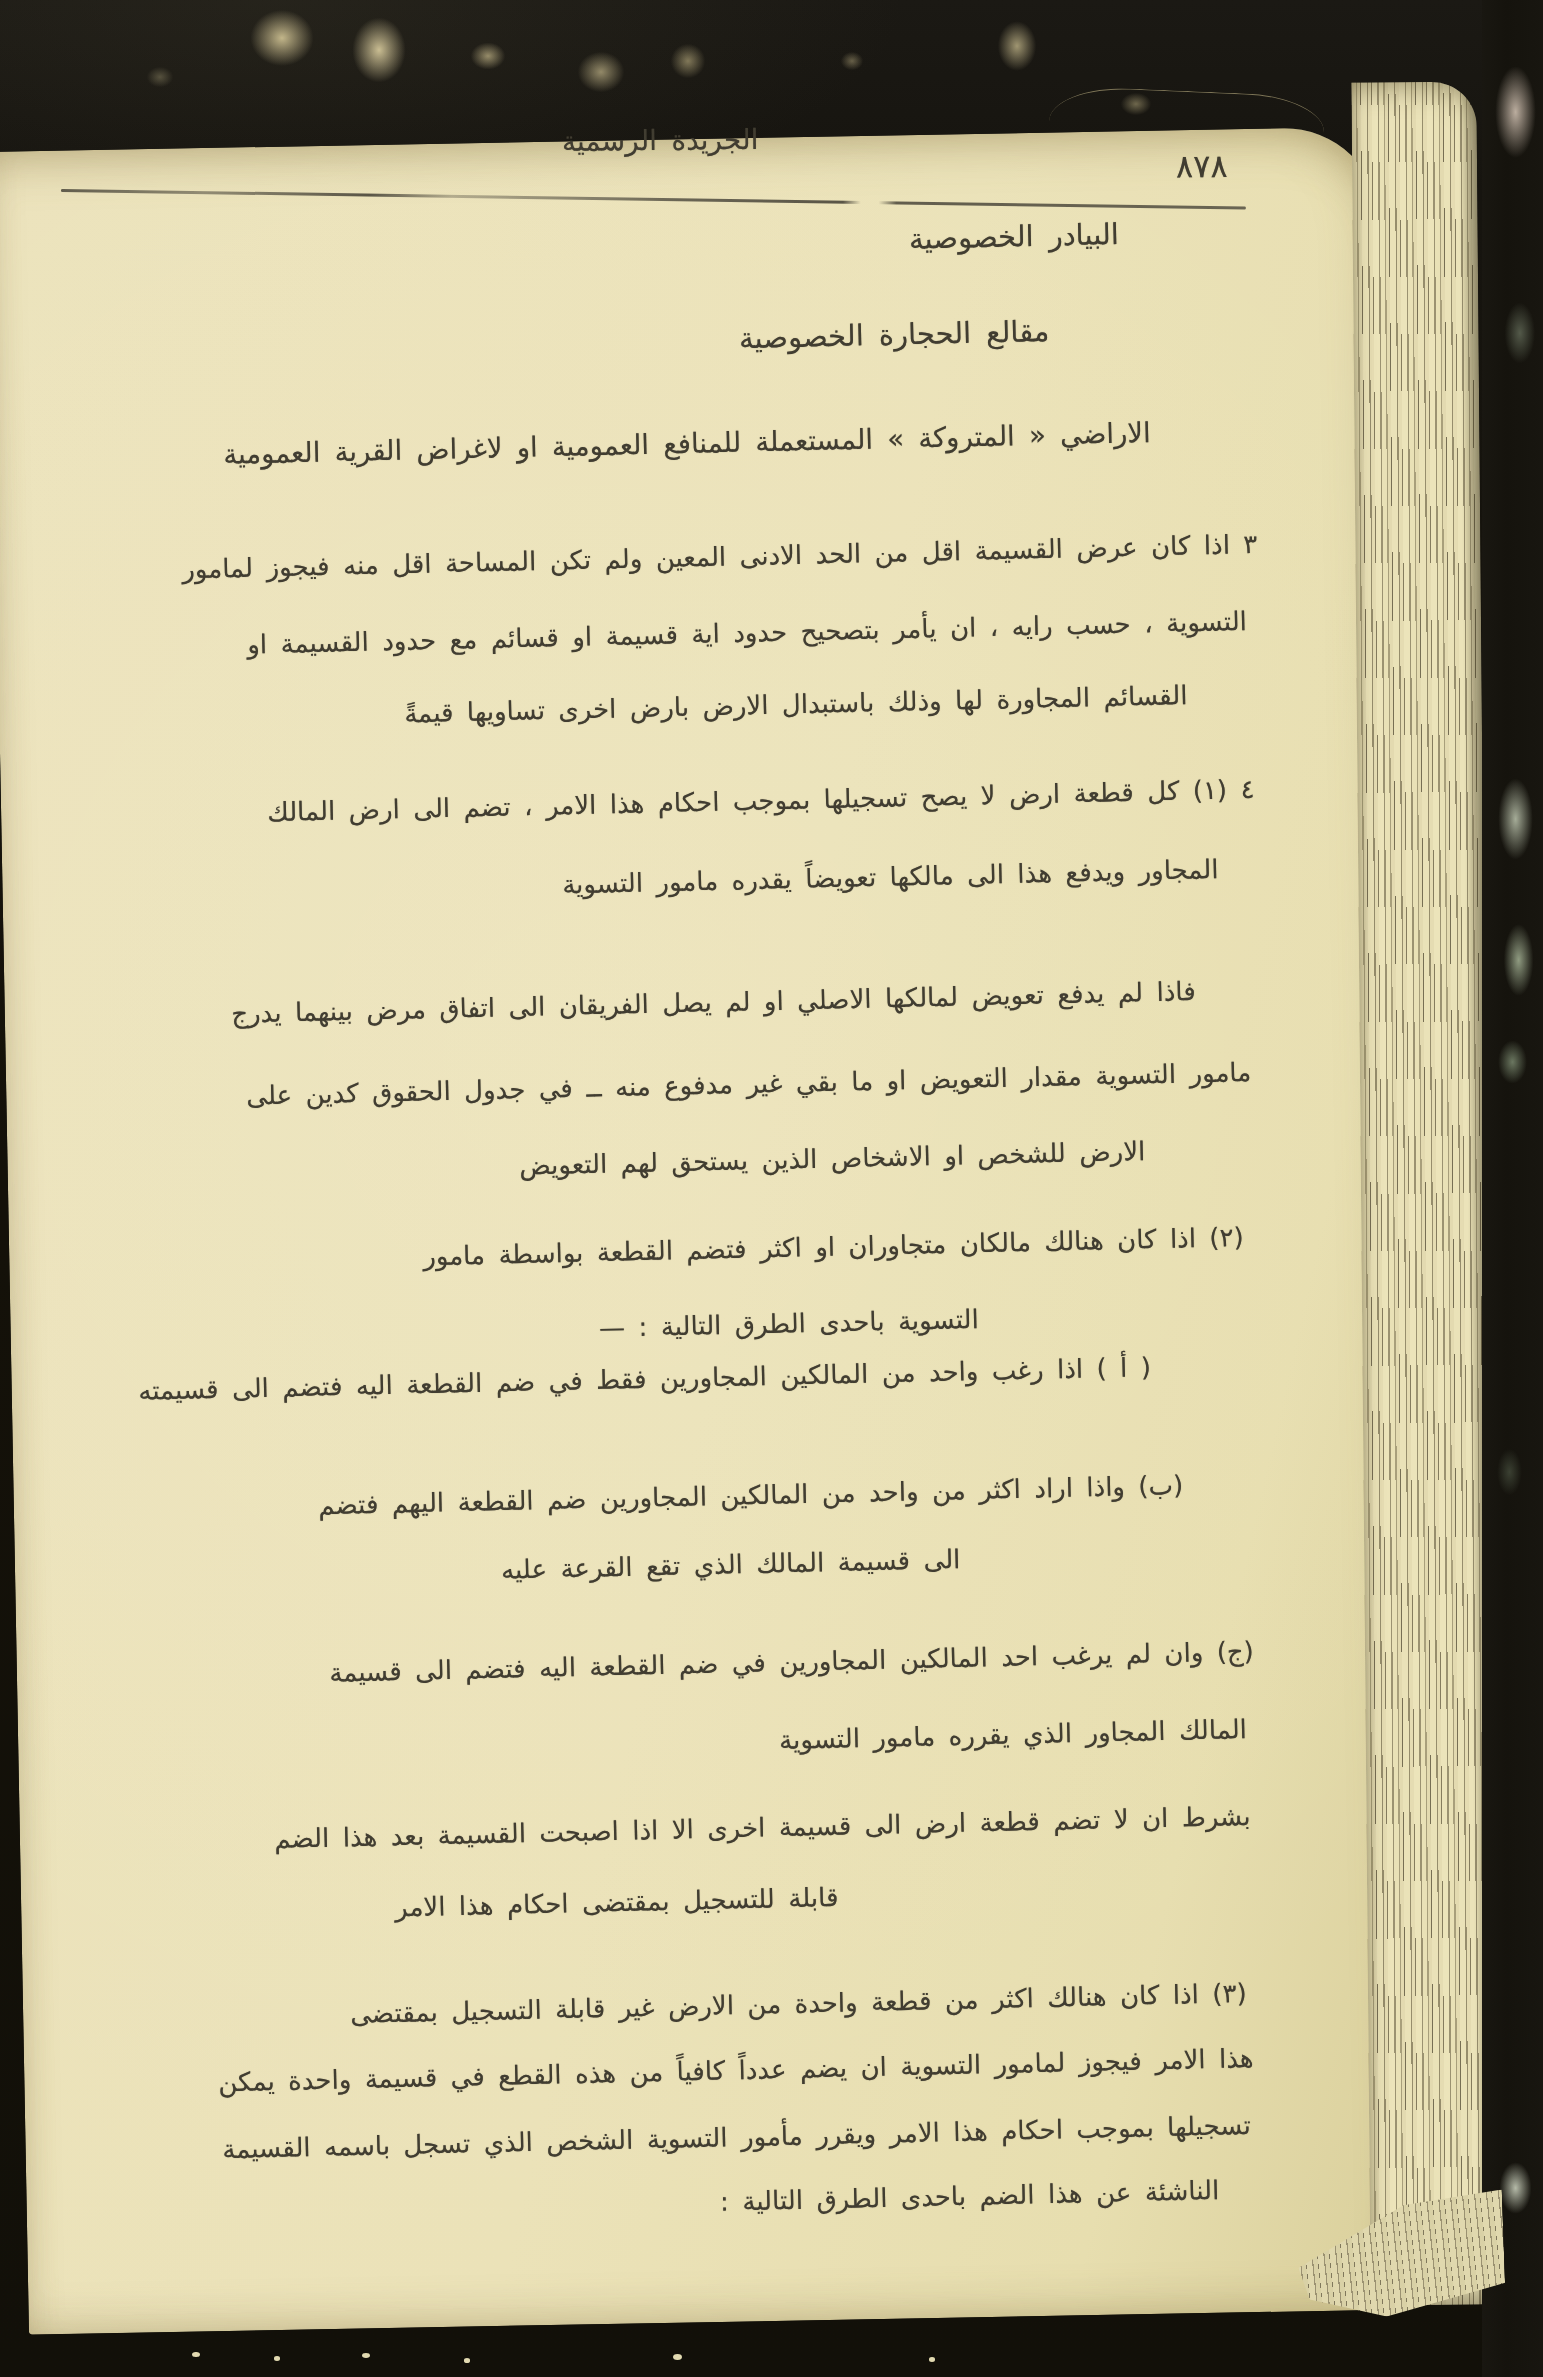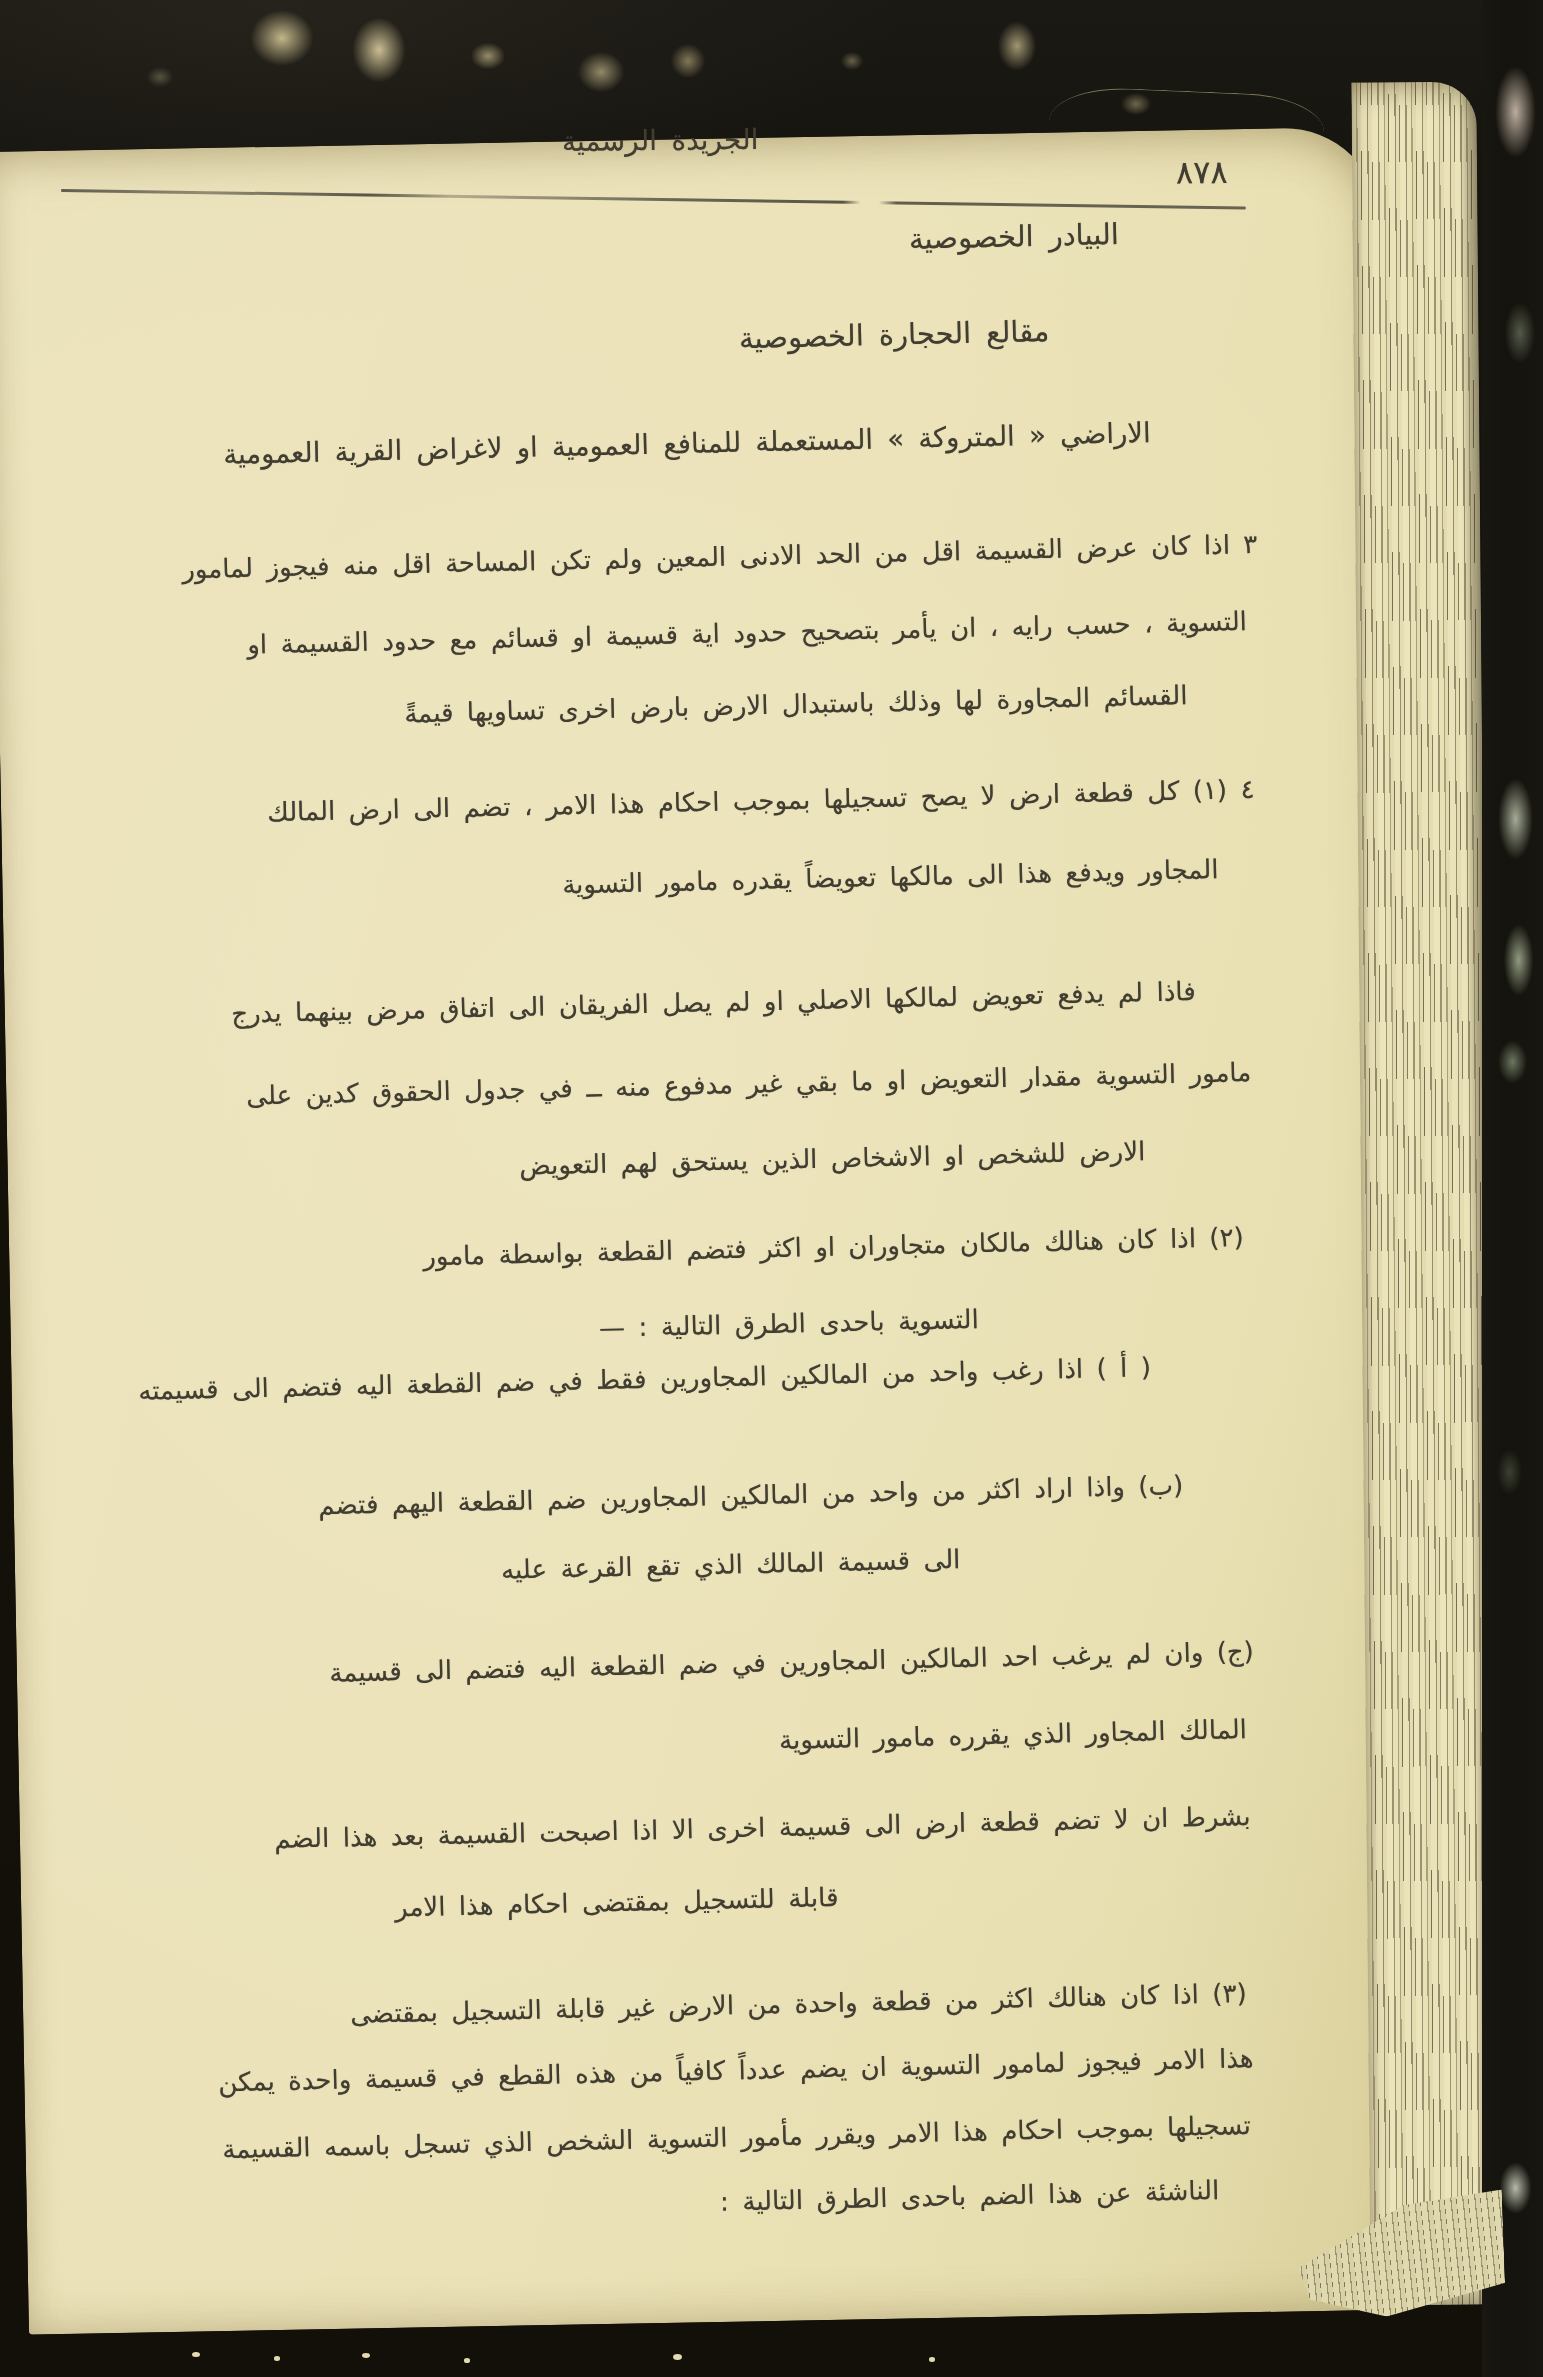--- a/index.html
+++ b/index.html
@@ -103,21 +103,21 @@
 <div class="edge-stack"></div>
 <div class="cover-strip"></div>
 <div class="corner-wedge"></div>
 <div class="speck" style="left:192px;top:2352px;width:7.7px;height:5.1px"></div>
 <div class="speck" style="left:274px;top:2356px;width:5.8px;height:4.5px"></div>
 <div class="speck" style="left:362px;top:2353px;width:8.3px;height:5.1px"></div>
 <div class="speck" style="left:464px;top:2358px;width:6.4px;height:4.5px"></div>
 <div class="speck" style="left:673px;top:2354px;width:9px;height:5.8px"></div>
 <div class="speck" style="left:929px;top:2357px;width:5.8px;height:4.5px"></div>
 
-<div class="tl hdr fs50" style="top:152px;right:315px;">٨٧٨</div>
+<div class="tl hdr fs50" style="top:146px;right:315px;">٨٧٨</div>
 <div class="tl hdr fs44" style="top:122px;right:785px;">الجريدة الرسمية</div>
 <div class="rule"></div>
 
 <div class="tl fs46" style="top:216px;right:424px;">البيادر الخصوصية</div>
 <div class="tl fs46" style="top:313px;right:494px;">مقالع الحجارة الخصوصية</div>
 <div class="tl fs43" style="top:415px;right:392px;">الاراضي « المتروكة » المستعملة للمنافع العمومية او لاغراض القرية العمومية</div>
 
 <div class="tl" style="top:528px;right:286px;">٣    اذا كان عرض القسيمة اقل من الحد الادنى المعين ولم تكن المساحة اقل منه فيجوز لمامور</div>
 <div class="tl" style="top:605px;right:296px;">التسوية ، حسب رايه ، ان يأمر بتصحيح حدود اية قسيمة او قسائم مع حدود القسيمة او</div>
 <div class="tl" style="top:679px;right:356px;">القسائم المجاورة لها وذلك باستبدال الارض بارض اخرى تساويها قيمةً</div>

